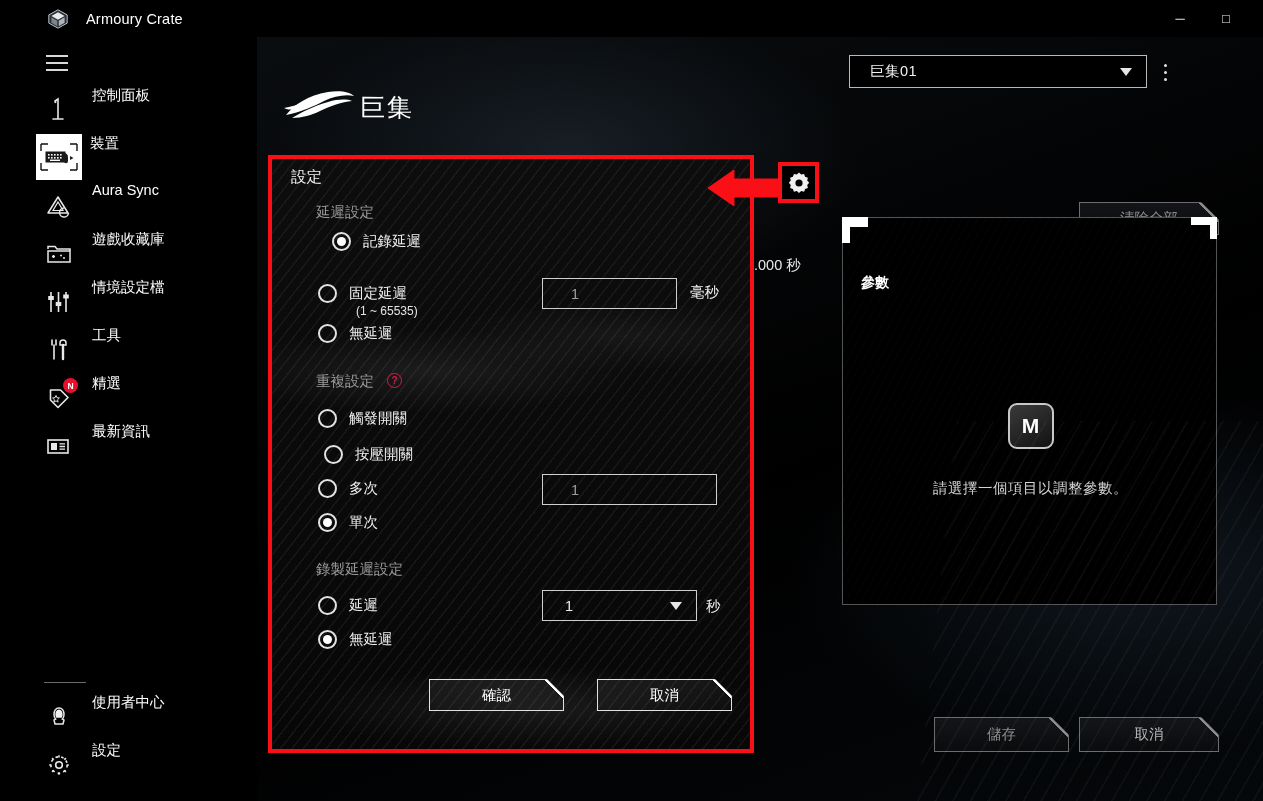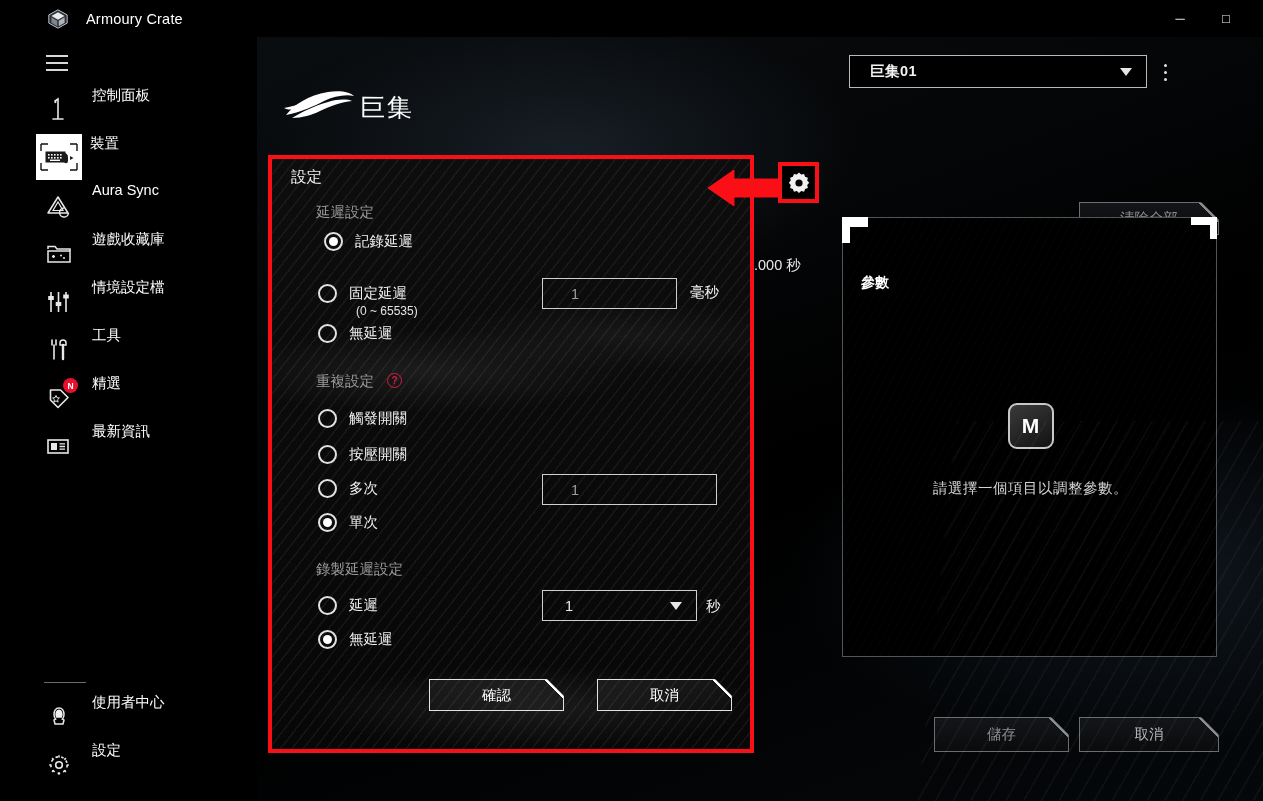--- a/index.html
+++ b/index.html
@@ -127,21 +127,21 @@
   
   .profile-select {
     position: absolute; left: 592px; top: 18px;
     width: 298px; height: 33px;
     border: 1px solid #b9b9b9;
     background: #000;
     display: flex; align-items: center;
     cursor: pointer;
   }
   .profile-select .val {
-    color: #f2f2f2; font-size: 14.5px; margin-left: 20px; letter-spacing:.5px;font-weight:bold;
+    color: #f2f2f2; font-size: 14.5px; margin-left: 20px; letter-spacing:.5px;
   }
   .profile-select .caret {
     position:absolute; right: 14px; top: 50%; transform: translateY(-50%);
     width: 0; height: 0;
     border-left: 6.5px solid transparent;
     border-right: 6.5px solid transparent;
     border-top: 8px solid #e6e6e6;
   }
   .kebab {
     position: absolute; left: 898px; top: 22px;
@@ -167,21 +167,21 @@
     background: linear-gradient(225deg, #8c8c8c 0 52%, transparent 52%);
   }
   .btn-clear-all {
     position: absolute; left: 822px; top: 165px;
     width: 140px; height: 33px;
   }
 
   
   .param-panel {
     position: absolute; left: 585px; top: 180px;
-    width: 375px; height: 440px;
+    width: 375px; height: 388px;
     border: 1px solid #555;
     background: #000;
     background-image: repeating-linear-gradient(118deg, rgba(255,255,255,.016) 0 1px, transparent 1px 7px);
   }
   .param-panel .corner-tl {
     position:absolute; left:-1px; top:-1px; width: 26px; height: 10px; background:#fff;
   }
   .param-panel .corner-tl2 {
     position:absolute; left:-1px; top:-1px; width: 8px; height: 26px; background:#fff;
   }
@@ -568,51 +568,51 @@
 
   </div>
 
   <div class="dialog-wrap">
     <div class="dialog">
 
       <div class="dlg-title">設定</div>
 
       <div class="group-label" style="left:44px; top:44px;">延遲設定</div>
 
-      <div class="radio-row" style="left:52px; top:73px;">
+      <div class="radio-row" style="left:60px; top:73px;">
         <span class="radio checked"></span>
         <span class="radio-label">記錄延遲</span>
       </div>
 
       <div class="radio-row" style="left:46px; top:125px;text-align:right;">
         <span class="radio"></span>
         <span class="radio-label">固定延遲</span>
       </div>
-      <div class="radio-sub" style="left:84px; top:145px;">(0 ~ 65535)</div>
+      <div class="radio-sub" style="left:84px; top:145px;">(1 ~ 65535)</div>
 
       <div class="radio-row" style="left:46px; top:165px;">
         <span class="radio"></span>
         <span class="radio-label">無延遲</span>
       </div>
 
       <div class="txtbox" style="left:270px; top:119px; width:135px; height:31px;">
         <span class="tv">1</span>
       </div>
       <div class="unit" style="left:418px; top:124px;">毫秒</div>
 
       <div class="group-label" style="left:44px; top:213px;">
         <span>重複設定</span>
         <span class="help-dot">?</span>
       </div>
 
       <div class="radio-row" style="left:46px; top:250px;">
         <span class="radio"></span>
         <span class="radio-label">觸發開關</span>
       </div>
-      <div class="radio-row" style="left:46px; top:286px;align-items:flex-end;">
+      <div class="radio-row" style="left:52px; top:286px;align-items:flex-end;">
         <span class="radio"></span>
         <span class="radio-label">按壓開關</span>
       </div>
       <div class="radio-row" style="left:46px; top:320px;">
         <span class="radio"></span>
         <span class="radio-label">多次</span>
       </div>
       <div class="radio-row" style="left:46px; top:354px;">
         <span class="radio checked"></span>
         <span class="radio-label">單次</span>

